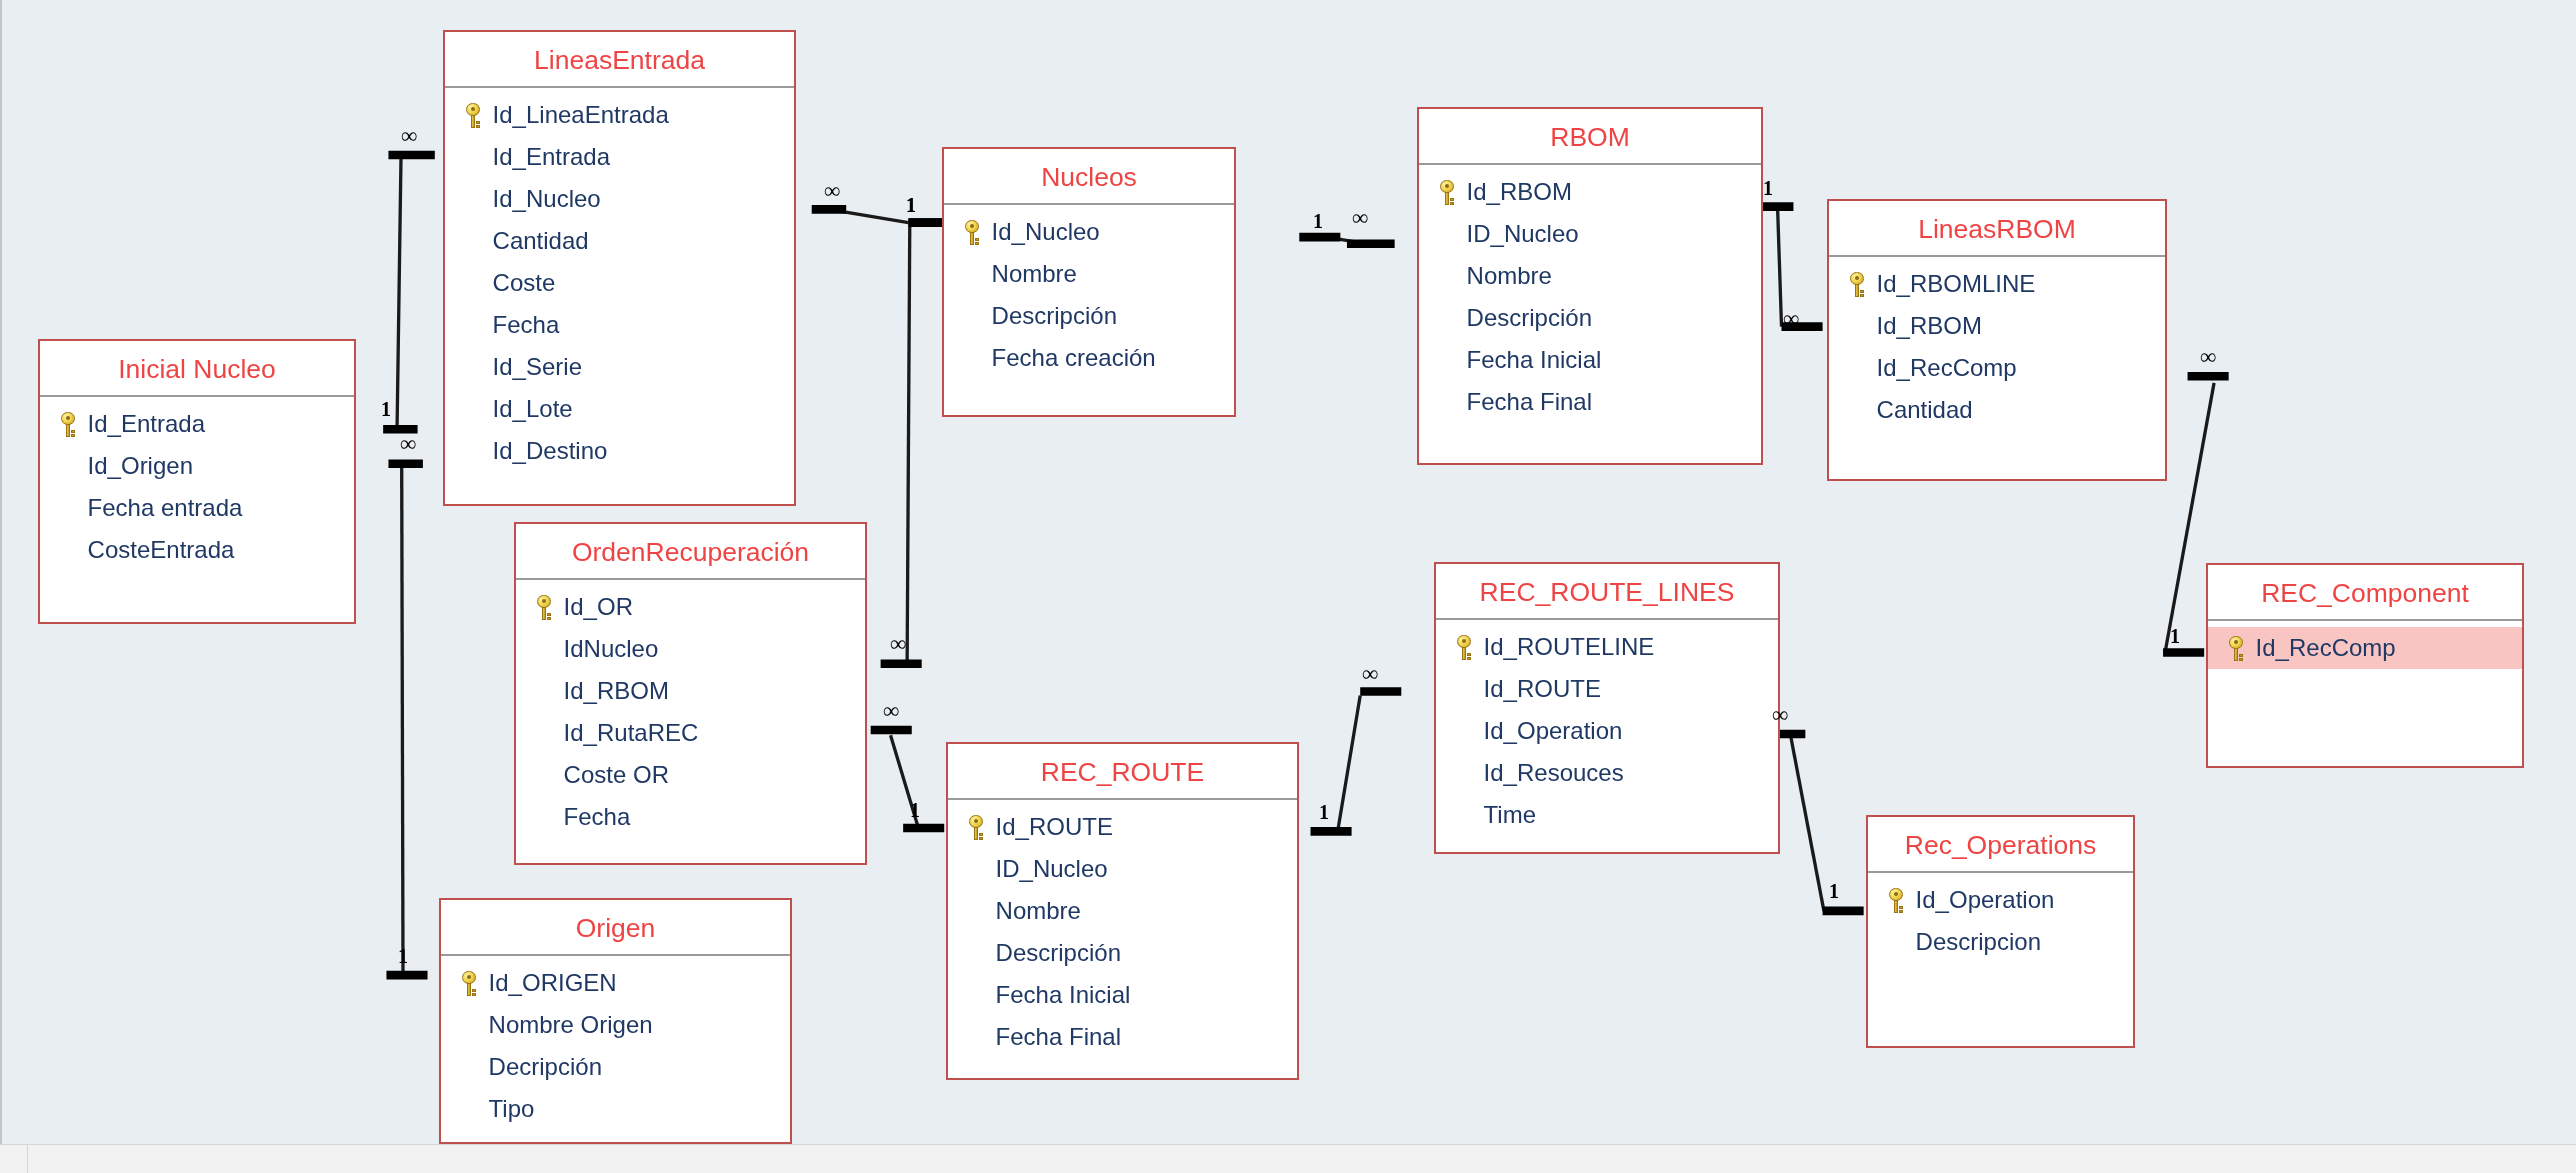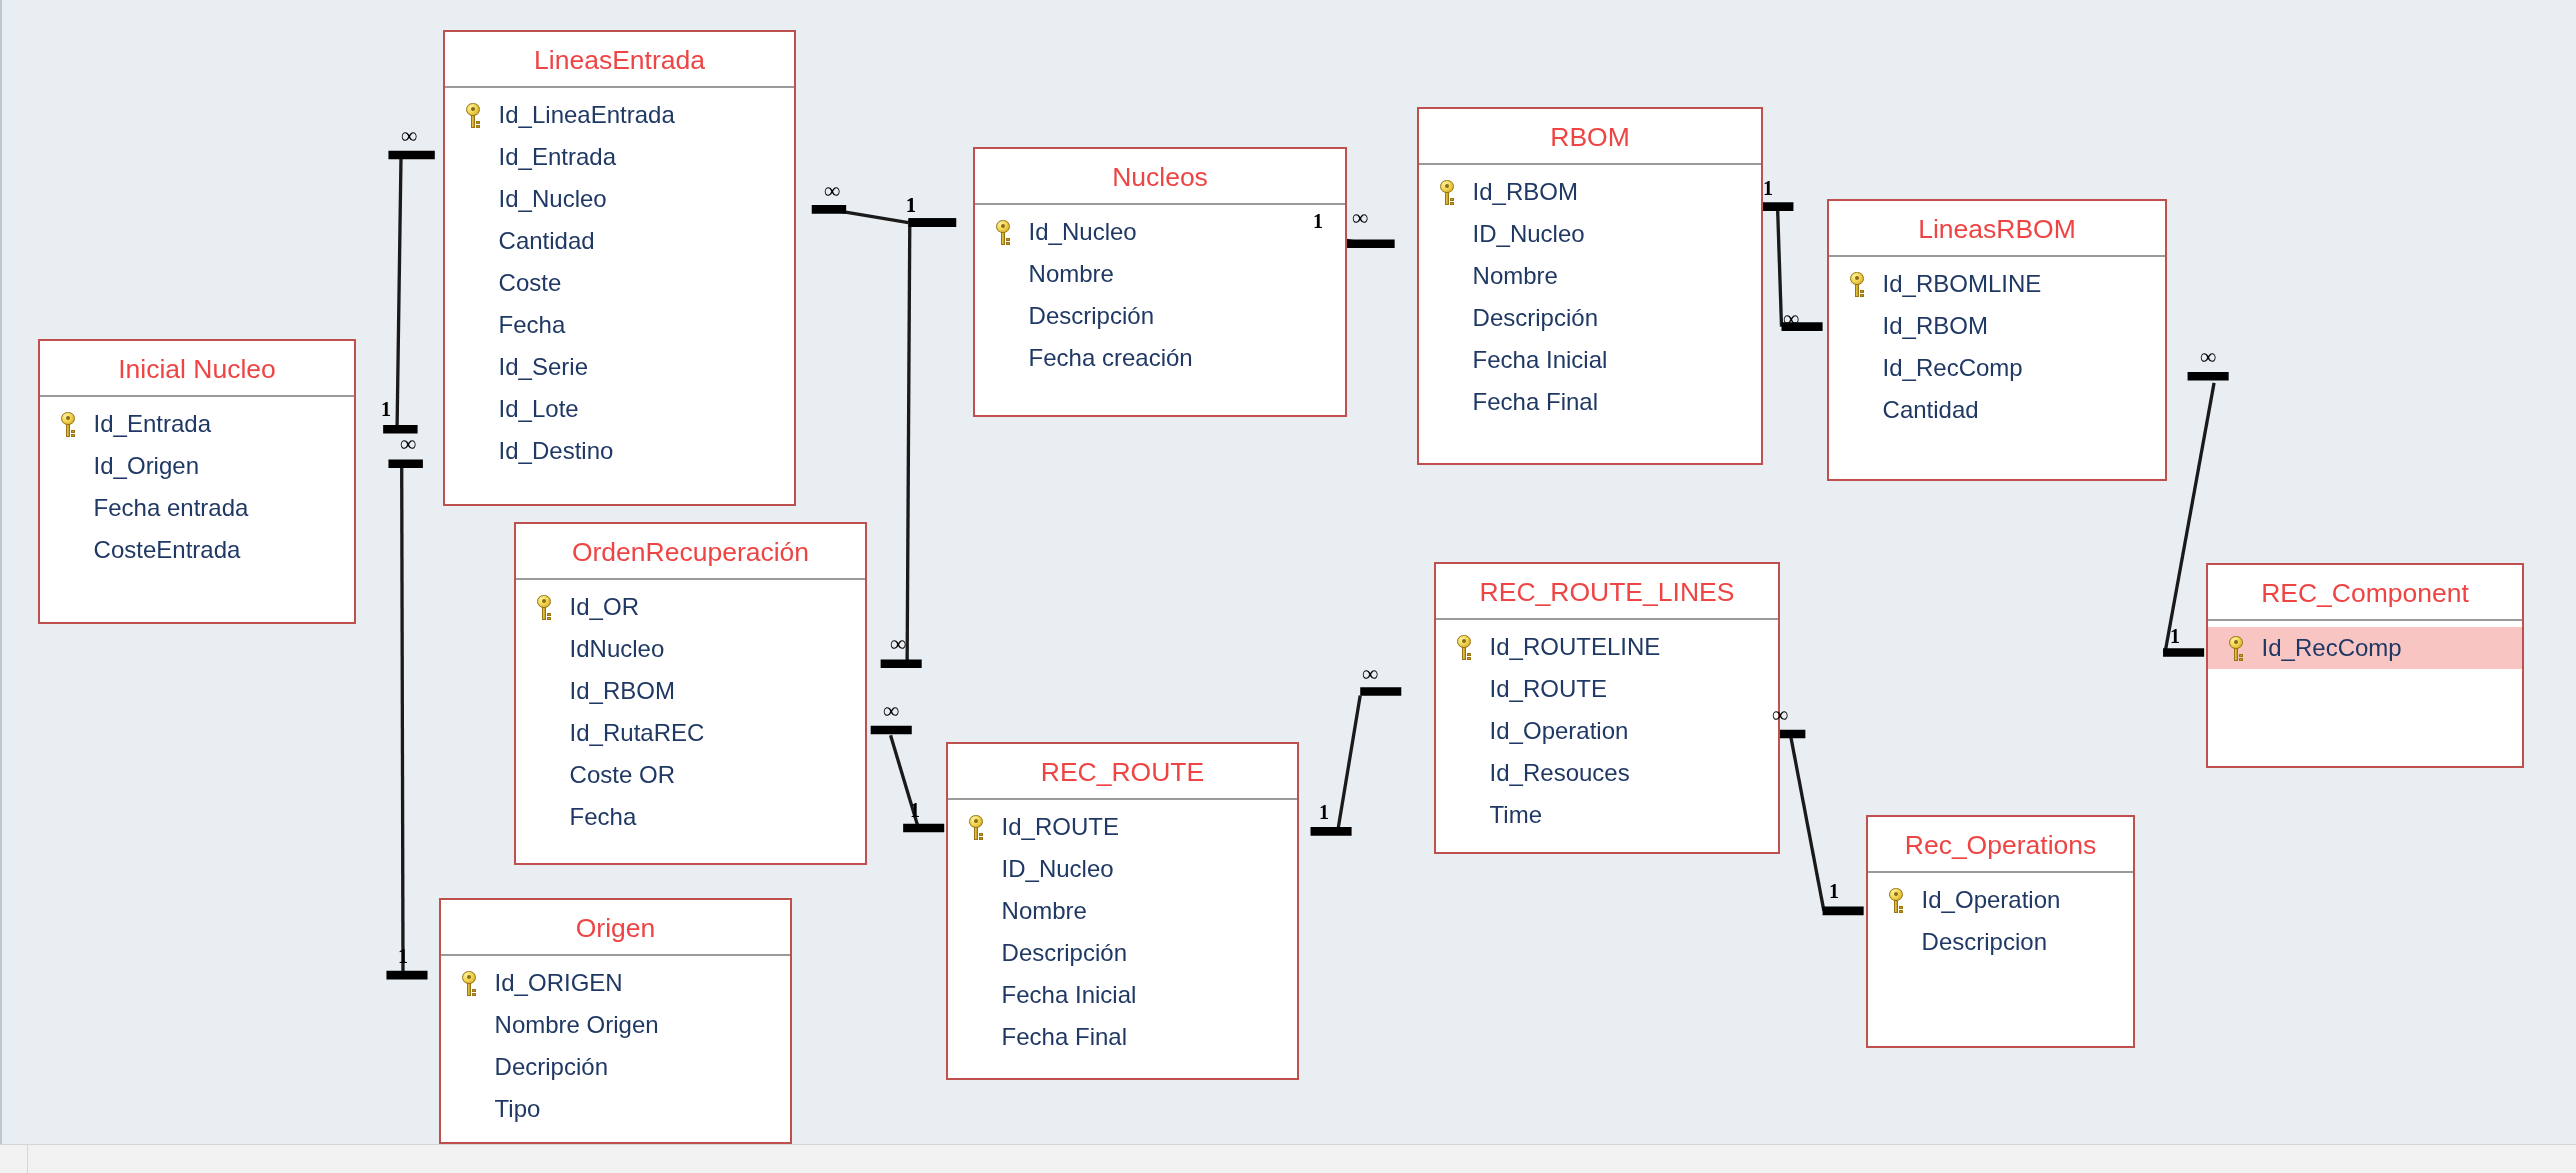--- a/index.html
+++ b/index.html
@@ -54,21 +54,20 @@
   .tbl-fields{
     padding:5.3px 0 0 0;
   }
   .fld{
     display:flex;
     align-items:center;
     height:42px;
     padding-left:13.3px;
     box-sizing:border-box;
     white-space:nowrap;
-    gap:6px;
   }
   .fld.selected{ background:#f9c5c3; }
   .fld-key{
     width:29px;min-width:29px;height:29px;
     position:relative;
     margin-right:5.3px;
   }
   .fld-noKey{ width:29px;min-width:29px;margin-right:5.3px; }
   .fld-label{
     color:#1f3864;
@@ -298,21 +297,21 @@
           <div class="fld">
             <span class="fld-noKey"></span>
             <span class="fld-label">Decripción</span>
           </div>
           <div class="fld">
             <span class="fld-noKey"></span>
             <span class="fld-label">Tipo</span>
           </div>
         </div>
       </div>
-      <div class="tbl" style="left: 971px; top: 147px; width: 374px; height: 270px;">
+      <div class="tbl" style="left: 940px; top: 147px; width: 294px; height: 270px;">
         <div class="tbl-title">Nucleos</div>
         <div class="tbl-sep"></div>
         <div class="tbl-fields">
           <div class="fld">
             <span class="fld-key">
               <span class="keyicon">
                 <span class="bow"></span>
                 <span class="hole"></span>
                 <span class="shaft"></span>
                 <span class="tooth1"></span>

